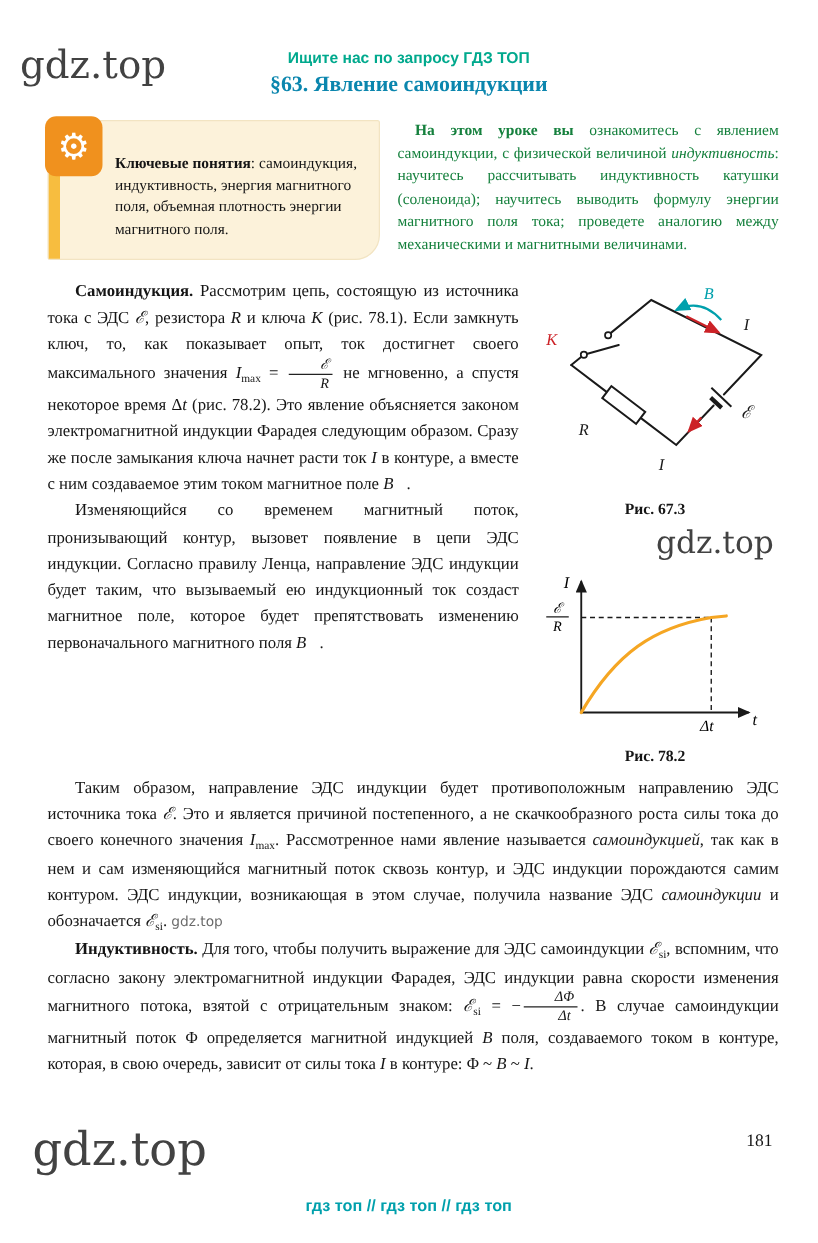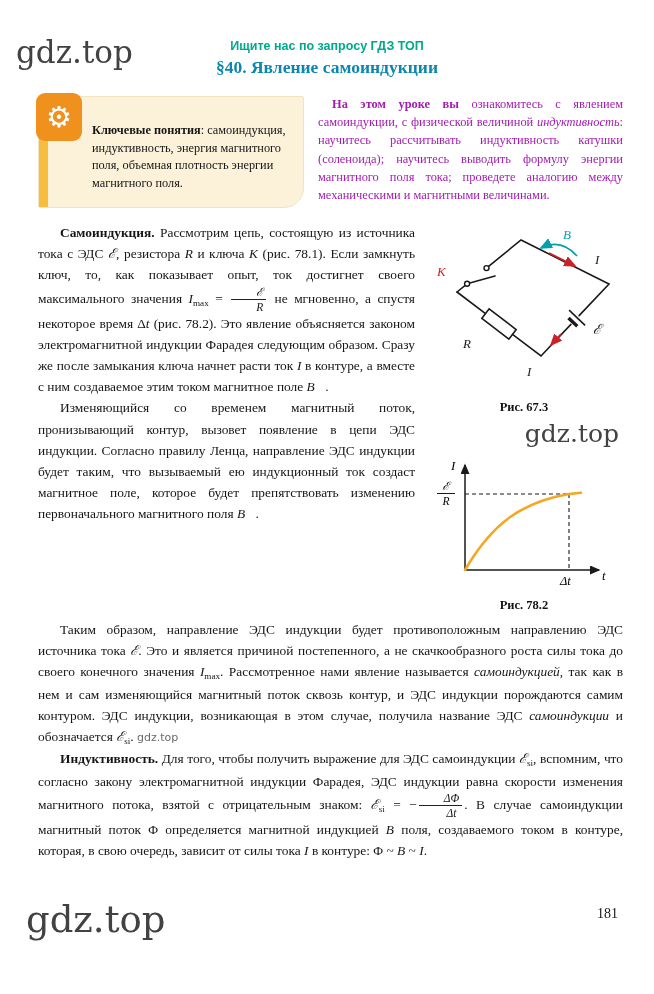--- a/index.html
+++ b/index.html
@@ -28,21 +28,21 @@
   .keybox .stripe { position: absolute; left: 0; top: 42px; bottom: 0; width: 9px; background: #f7bd3f; }
   .gear-badge {
     position: absolute; left: -3px; top: -4px; width: 46px; height: 48px;
     background: #f0911e; border-radius: 9px;
     display: flex; align-items: center; justify-content: center;
   }
   .gear-glyph { color: #ffffff; font-size: 29px; line-height: 1; font-family: "DejaVu Sans", sans-serif; }
   .kb-text { position: absolute; left: 53px; top: 25px; right: 9px; font-size: 12.3px; line-height: 1.43; }
   .intro {
     position: absolute; left: 318px; top: 95px; width: 305px;
-    color: #a21caf; font-size: 12.4px; line-height: 1.47; text-align: justify; text-indent: 14px;
+    color: #15803d; font-size: 12.4px; line-height: 1.47; text-align: justify; text-indent: 14px;
   }
   .content { position: absolute; left: 38px; top: 222px; width: 585px; font-size: 13.4px; }
   .fig-float { float: right; width: 198px; margin: 4px 0 6px 10px; }
   .fig-block { width: 100%; text-align: center; }
   .fig-caption { text-align: center; font-weight: bold; font-size: 12.5px; margin-top: 2px; }
   p.para { text-align: justify; text-indent: 22px; line-height: 1.58; }
   .clear-figs { clear: right; margin-top: 14px; }
   .run-b { font-weight: bold; }
   .run-i { font-style: italic; }
   .run-sub { font-size: 68%; vertical-align: -3px; }
@@ -61,21 +61,21 @@
   svg text { font-family: "Liberation Serif", serif; }
   .svg-var { font-style: italic; }
 </style>
 </head>
 <body>
 
 <div class="page">
 
   <div class="top-notice">Ищите нас по запросу ГДЗ ТОП</div>
   <div class="wm wm-top">gdz.top</div>
-  <h1 class="title">§40. Явление самоиндукции</h1>
+  <h1 class="title">§63. Явление самоиндукции</h1>
 
   <div class="keybox">
     <div class="stripe"></div>
     <div class="gear-badge">
       <span class="gear-glyph">⚙</span>
     </div>
     <div class="kb-text"><span class="run-b">Ключевые понятия</span><span>: самоиндукция, индуктивность, энергия магнитного поля, объемная плотность энергии магнитного поля.</span></div>
   </div>
 
   <div class="intro"><span class="run-b">На этом уроке вы</span><span> ознакомитесь с явлением самоиндукции, с физической величиной </span><span class="run-i">индуктивность</span><span>: научитесь рассчитывать индуктивность катушки (соленоида); научитесь выводить формулу энергии магнитного поля тока; проведете аналогию между механическими и магнитными величинами.</span></div>
@@ -148,14 +148,15 @@
     </div>
 
     <p class="para"><span class="run-b">Самоиндукция. </span><span>Рассмотрим цепь, состоящую из источника тока с ЭДС </span><span class="run-i">ℰ</span><span>, резистора </span><span class="run-i">R</span><span> и ключа </span><span class="run-i">K</span><span> (рис. 78.1). Если замкнуть ключ, то, как показывает опыт, ток достигнет своего максимального значения </span><span class="run-i">I</span><span class="run-sub">max</span><span> = </span><span class="frac"><span class="num">ℰ</span><span class="den">R</span></span><span> не мгновенно, а спустя некоторое время Δ</span><span class="run-i">t</span><span> (рис. 78.2). Это явление объясняется законом электромагнитной индукции Фарадея следующим образом. Сразу же после замыкания ключа начнет расти ток </span><span class="run-i">I</span><span> в контуре, а вместе с ним создаваемое этим током магнитное поле </span><span class="run-i">B⃗</span><span>.</span></p>
     <p class="para"><span>Изменяющийся со временем магнитный поток, пронизывающий контур, вызовет появление в цепи ЭДС индукции. Согласно правилу Ленца, направление ЭДС индукции будет таким, что вызываемый ею индукционный ток создаст магнитное поле, которое будет препятствовать изменению первоначального магнитного поля </span><span class="run-i">B⃗</span><span>.</span></p>
     <p class="para clear-figs"><span>Таким образом, направление ЭДС индукции будет противоположным направлению ЭДС источника тока </span><span class="run-i">ℰ</span><span>. Это и является причиной постепенного, а не скачкообразного роста силы тока до своего конечного значения </span><span class="run-i">I</span><span class="run-sub">max</span><span>. Рассмотренное нами явление называется </span><span class="run-i">самоиндукцией</span><span>, так как в нем и сам изменяющийся магнитный поток сквозь контур, и ЭДС индукции порождаются самим контуром. ЭДС индукции, возникающая в этом случае, получила название ЭДС </span><span class="run-i">самоиндукции</span><span> и обозначается </span><span class="run-i">ℰ</span><span class="run-sub">si</span><span>.  </span><span class="run-wm">gdz.top</span></p>
     <p class="para"><span class="run-b">Индуктивность. </span><span>Для того, чтобы получить выражение для ЭДС самоиндукции </span><span class="run-i">ℰ</span><span class="run-sub">si</span><span>, вспомним, что согласно закону электромагнитной индукции Фарадея, ЭДС индукции равна скорости изменения магнитного потока, взятой с отрицательным знаком: </span><span class="run-i">ℰ</span><span class="run-sub">si</span><span> = −</span><span class="frac"><span class="num">ΔΦ</span><span class="den">Δt</span></span><span>. В случае самоиндукции магнитный поток Φ определяется магнитной индукцией </span><span class="run-i">B</span><span> поля, создаваемого током в контуре, которая, в свою очередь, зависит от силы тока </span><span class="run-i">I</span><span> в контуре: Φ ~ </span><span class="run-i">B</span><span> ~ </span><span class="run-i">I</span><span>.</span></p>
   </div>
 
   <div class="page-number">181</div>
   <div class="wm wm-bottom">gdz.top</div>
+  <div class="footer">гдз топ // гдз топ // гдз топ</div>
 
 </div>
 
 </body></html>

